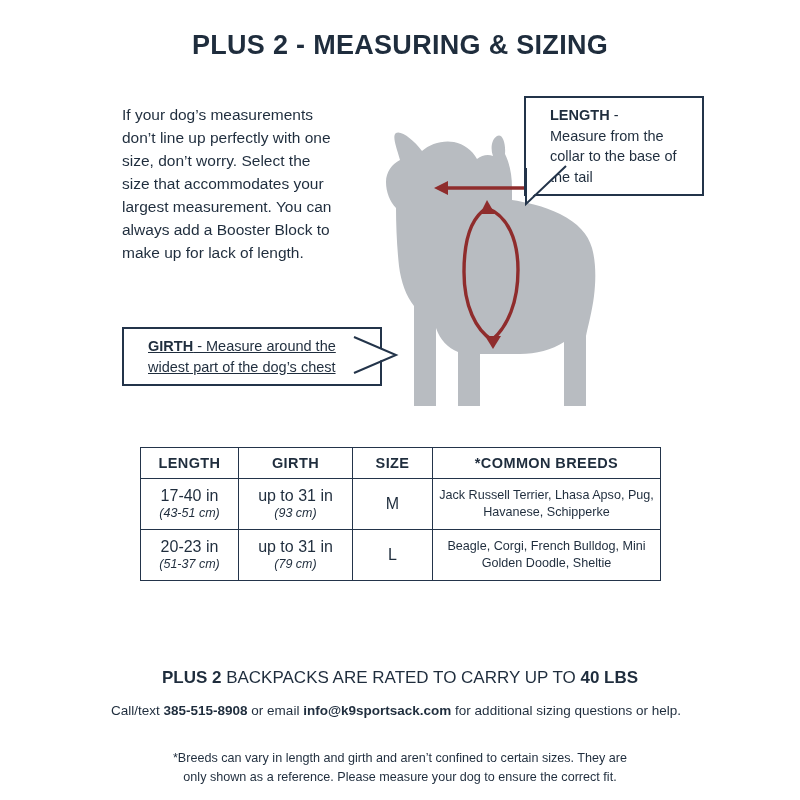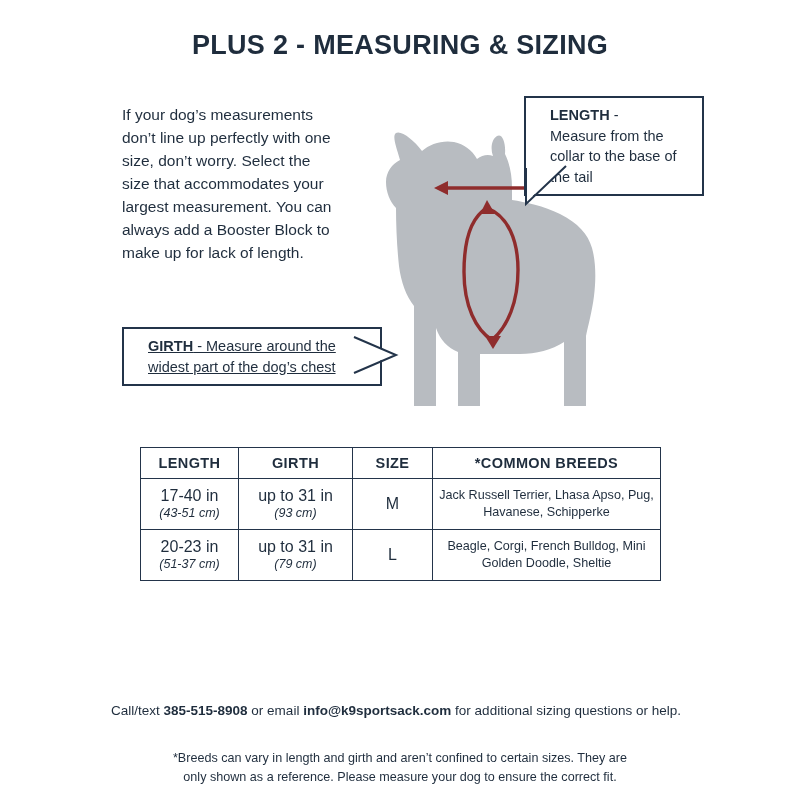--- a/index.html
+++ b/index.html
@@ -257,20 +257,23 @@
         <td>
           <span class="cell-main">up to 31 in</span>
           <span class="cell-sub">(79 cm)</span>
         </td>
         <td class="cell-size">L</td>
         <td class="cell-breeds">Beagle, Corgi, French Bulldog, Mini Golden Doodle, Sheltie</td>
       </tr>
     </tbody>
   </table>
 
+  <div class="rated">
+    <b>PLUS 2</b><span> BACKPACKS ARE RATED TO CARRY UP TO </span><b>40 LBS</b>
+  </div>
 
   <div class="contact">
     <span>Call/text </span><b>385-515-8908</b><span> or email </span><b>info@k9sportsack.com</b><span> for additional sizing questions or help.</span>
   </div>
 
   <div class="disclaimer">
     <div>*Breeds can vary in length and girth and aren’t confined to certain sizes. They are only shown as a reference. Please measure your dog to ensure the correct fit.</div>
   </div>
 
 </div>

